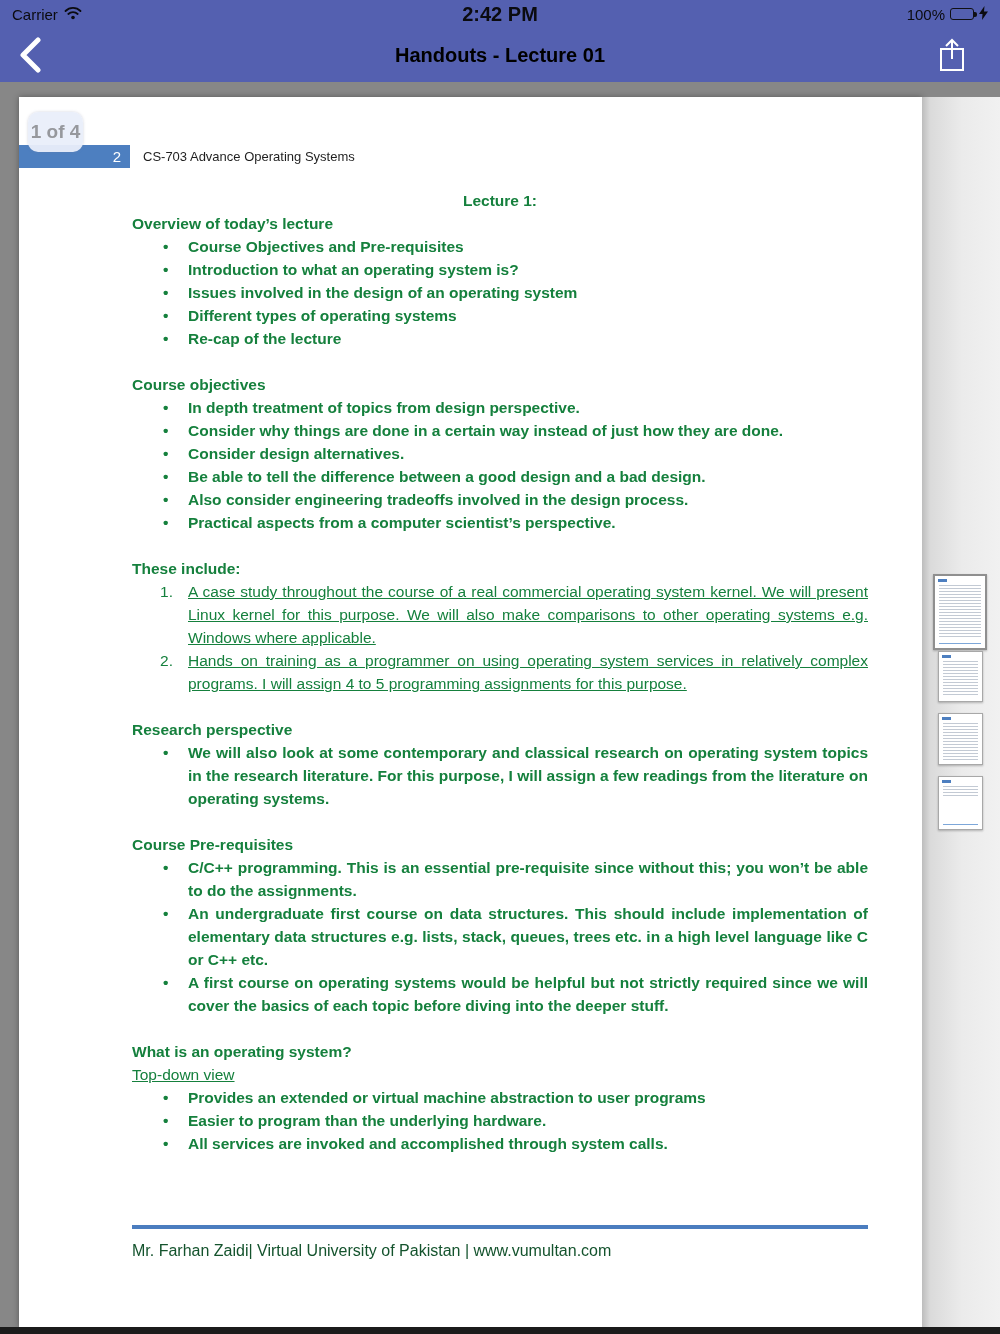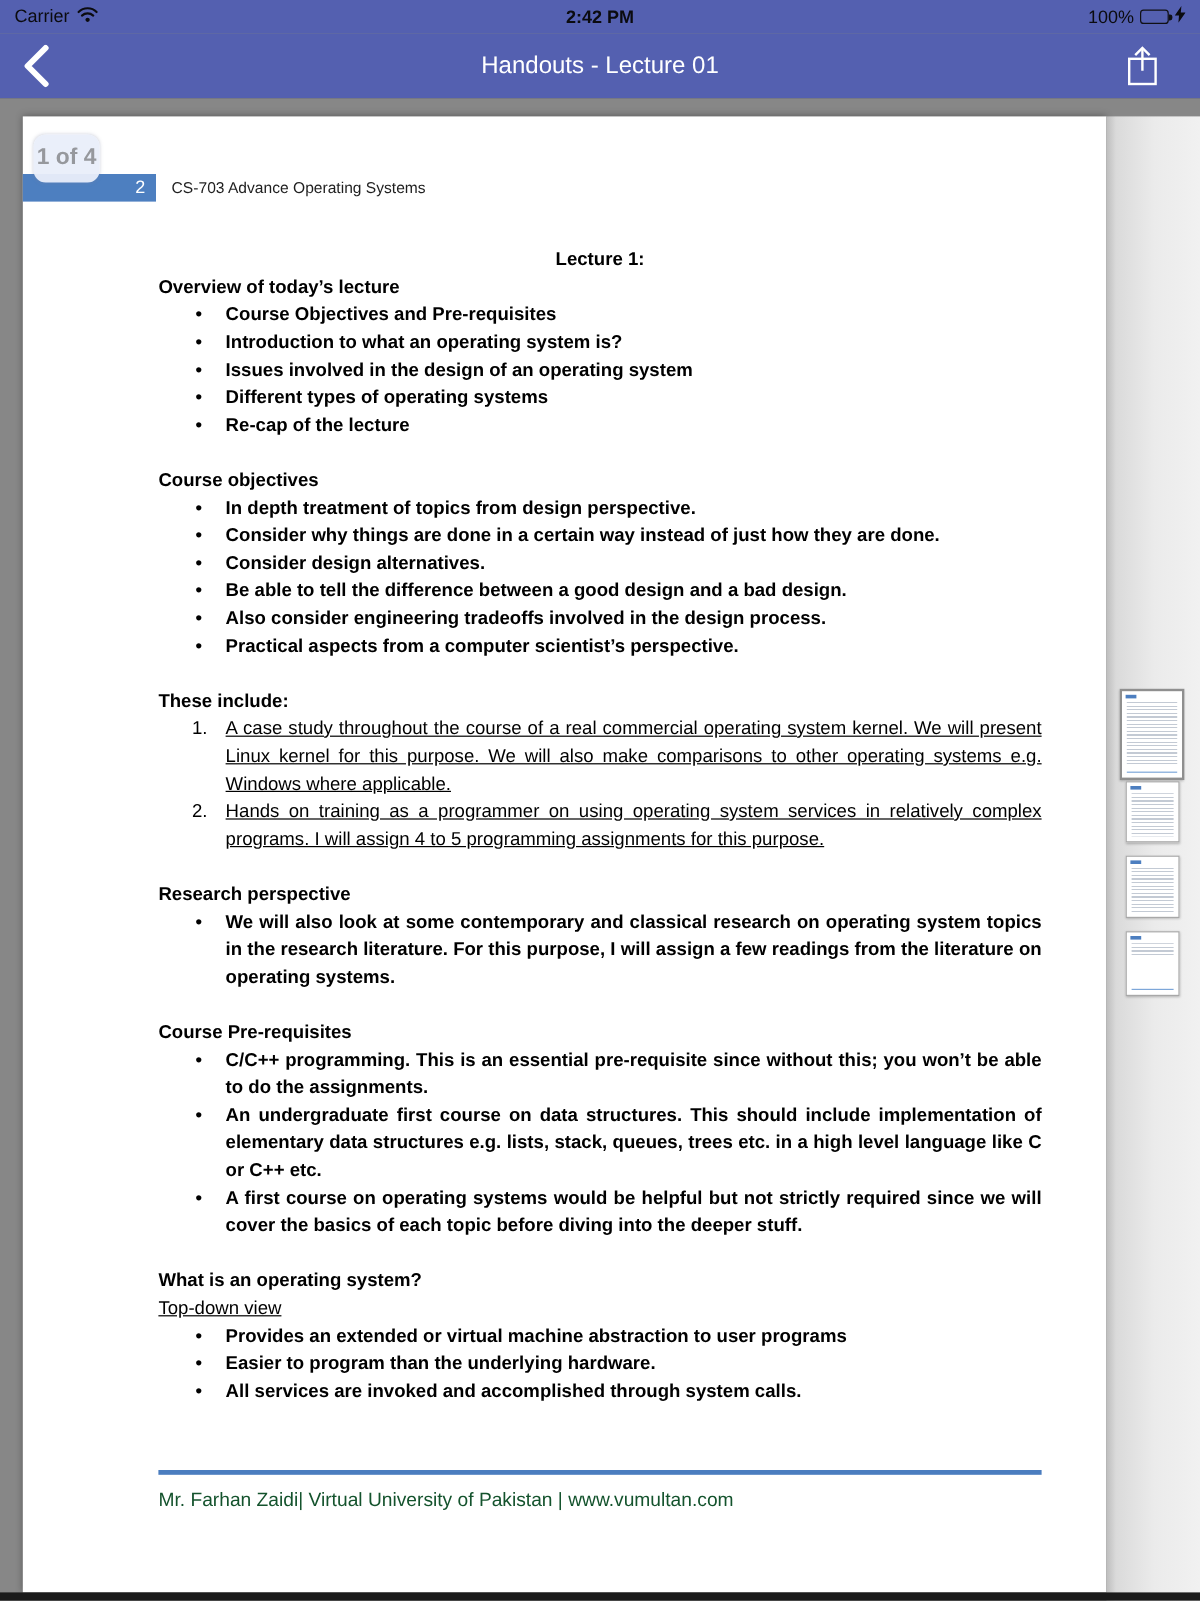--- a/index.html
+++ b/index.html
@@ -14,39 +14,39 @@
   
   .status-bar {
     height:28px; background:#5460b0;
     display:flex; align-items:center; justify-content:space-between;
     padding:0 12px; position:relative;
     color:#0b0b0f; font-size:15px;
   }
   .sb-left { display:flex; align-items:flex-start; gap:6px; }
   .sb-time {
     position:absolute; left:0; right:0; text-align:center;
-    font-weight:700; font-size:15px;
+    font-weight:700; font-size:20px;
   }
   .sb-right { display:flex; align-items:center; gap:5px; position:relative; z-index:1; }
   .battery {
     width:24px; height:12px; border:1px solid #101014; border-radius:3px;
     position:relative; padding:1px;
   }
   .battery-fill { width:100%; height:100%; background:#57d664; border-radius:1.5px; }
   .battery-nub {
     position:absolute; right:-4px; top:3px; width:3px; height:5px;
     background:#101014; border-radius:0 2px 2px 0;
   }
 
   .nav-bar {
     height:54px; background:#5460b0; position:relative;
     display:flex; align-items:center; justify-content:center;
     box-shadow:0 1px 0 rgba(0,0,0,.25);
   }
-  .nav-title { color:#ffffff; font-size:20px; font-weight:400; }
+  .nav-title { color:#000000; font-size:20px; font-weight:700; }
   .nav-back {
     position:absolute; left:10px; top:8px; width:40px; height:40px;
     background:none; border:none; cursor:pointer;
     display:flex; align-items:center; justify-content:center;
   }
   .nav-share {
     position:absolute; right:28px; top:8px; width:40px; height:40px;
     background:none; border:none; cursor:pointer;
     display:flex; align-items:center; justify-content:center;
   }
@@ -75,22 +75,22 @@
     background:#4d7fc0; color:#ffffff;
     font-size:15px; line-height:23px; text-align:right;
     padding-right:9px; z-index:2;
   }
   .doc-course-title {
     position:absolute; left:124px; top:48px; height:23px;
     line-height:23px; font-size:13px; color:#1f1f1f;
   }
 
   .doc-body {
-    position:absolute; left:113px; right:54px; top:108px;
-    font-size:15.5px; line-height:23px; color:#000000;
+    position:absolute; left:113px; right:54px; top:92px;
+    font-size:15.5px; line-height:23px; color:#15803d;
   }
   .doc-title { text-align:center; font-weight:700; }
   .sec-h { font-size:15.5px; font-weight:700; margin-top:23px; }
   .sec-h.first { margin-top:0; }
   .sec-sub { font-size:15.5px;text-decoration:underline; }
   ul.bullets, ol.numbered { list-style:none; }
   ul.bullets li {
     position:relative; padding-left:56px; text-align:justify;font-weight:bold;
   }
   ul.bullets li::before {

